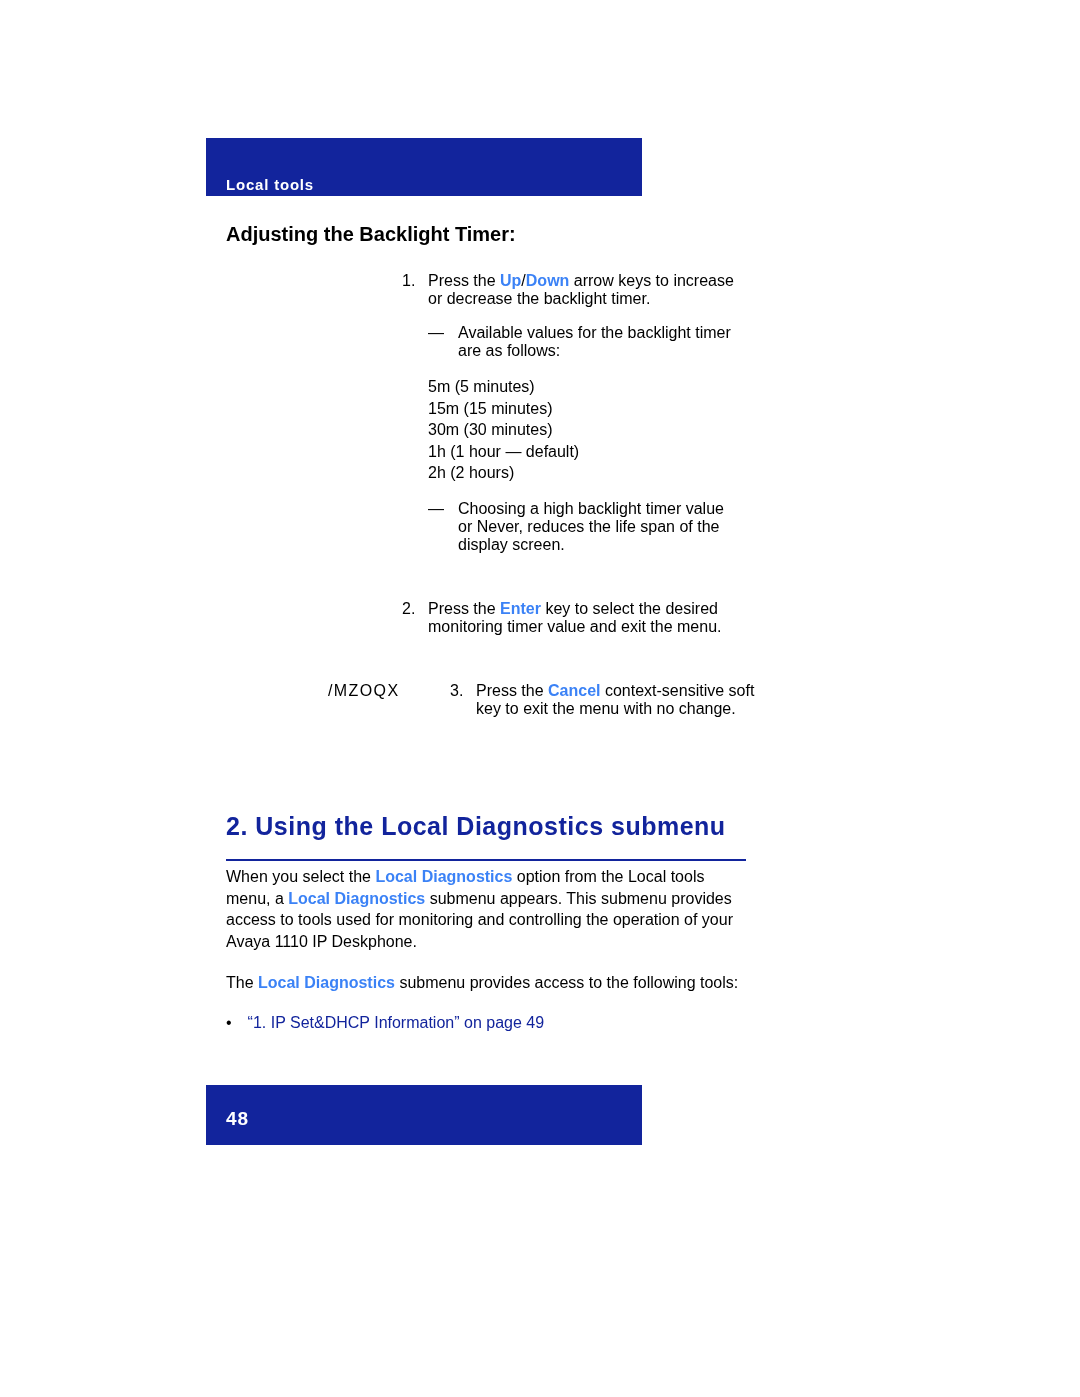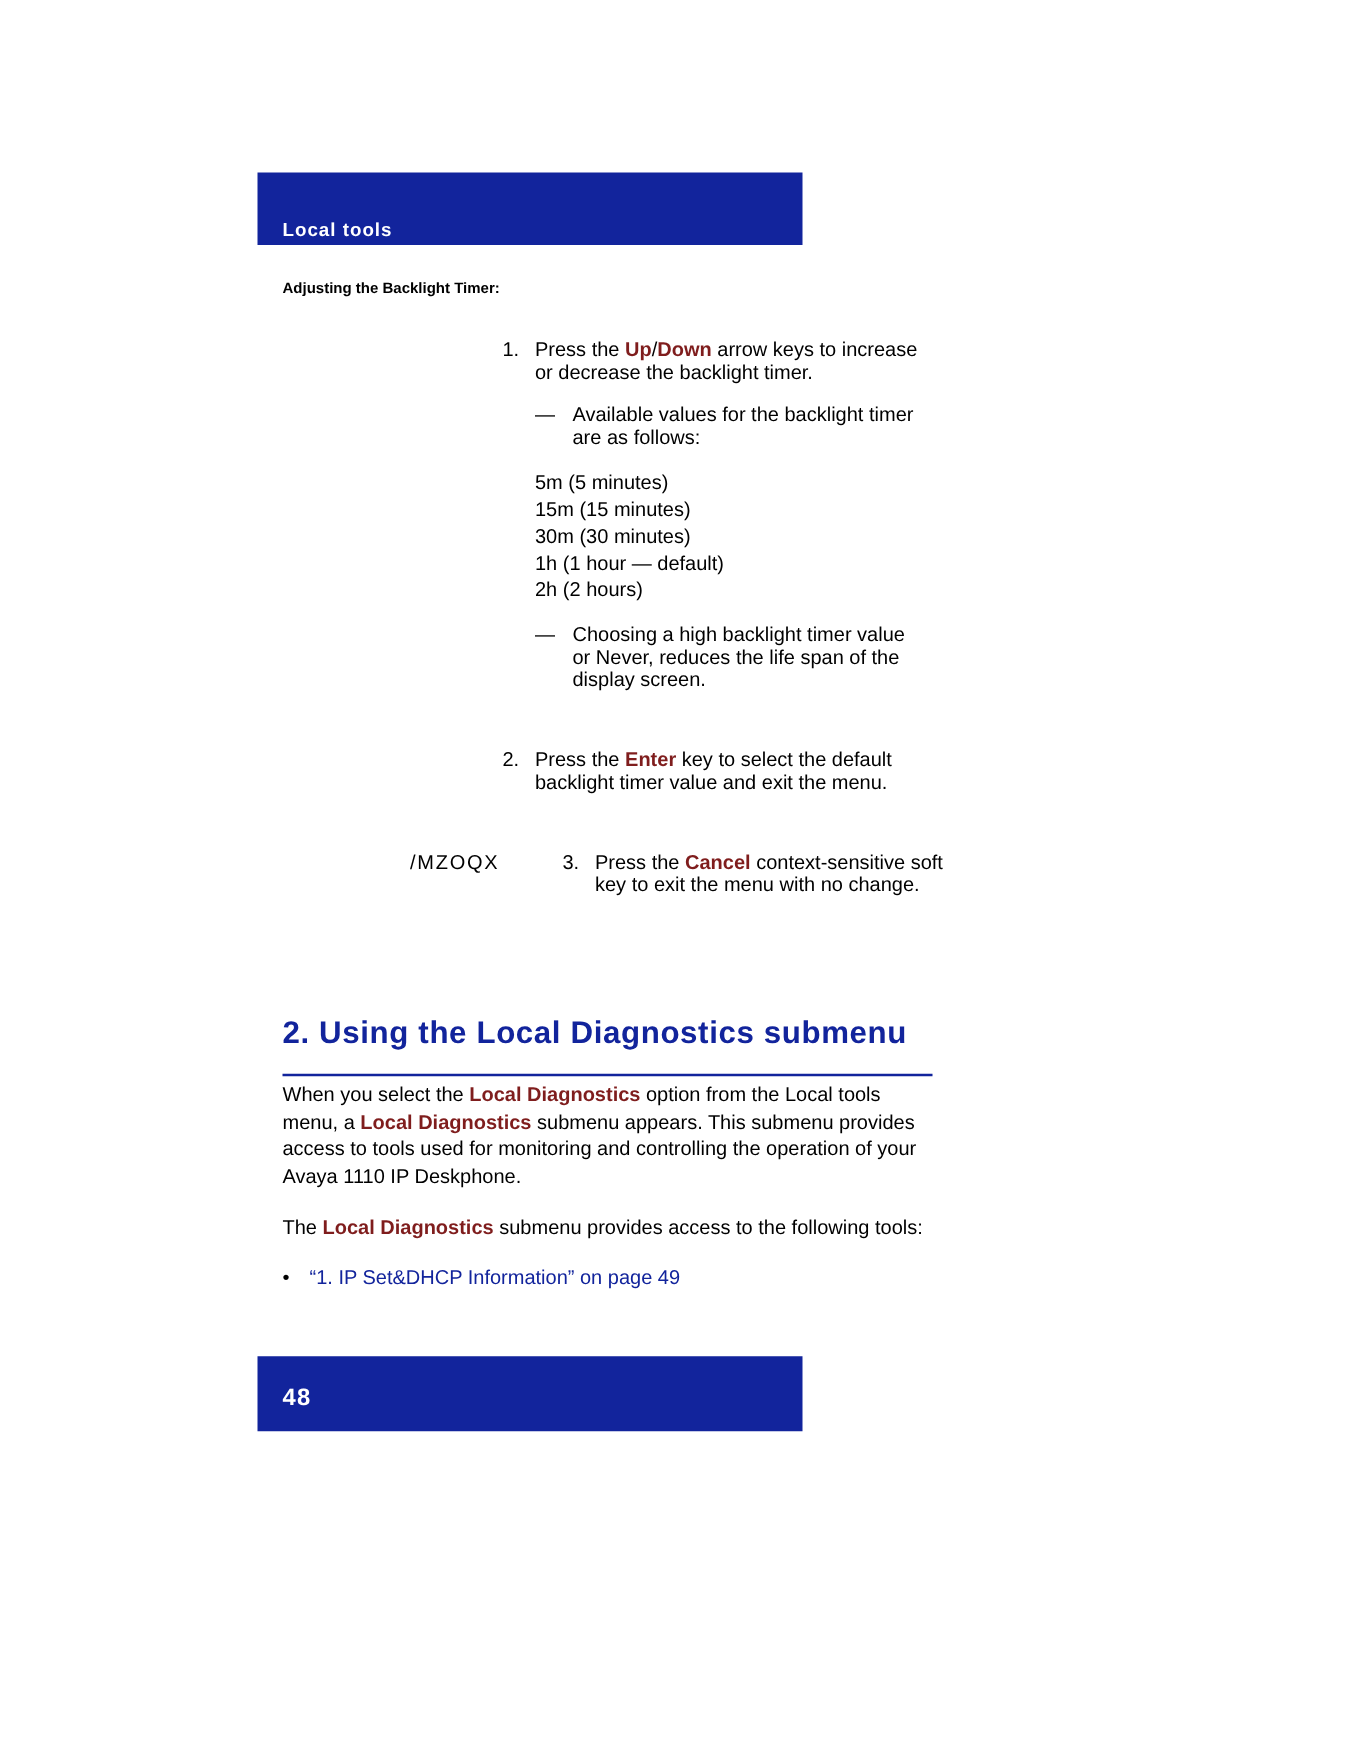--- a/index.html
+++ b/index.html
@@ -38,21 +38,21 @@
     color: #fff;
     font-weight: bold;
     font-size: 15px;
     letter-spacing: 0.8px;
   }
   .subhead {
     position: absolute;
     left: 226px;
     top: 223px;
     font-weight: bold;
-    font-size: 12px;
+    font-size: 20px;
   }
   .content {
     position: absolute;
     left: 226px;
     top: 272px;
     width: 520px;
   }
   .row {
     display: flex;
     align-items: flex-start;
@@ -94,21 +94,21 @@
   .dash {
     width: 30px;
     flex: 0 0 30px;
     text-align: left;
   }
   .sub-body { flex: 1; }
   .values-list {
     margin-top: 16px;
     line-height: 1.35;
   }
-  .key { color: #7f1d1d; font-weight: bold; }
+  .key { color: #3b82f6; font-weight: bold; }
   .heading2 {
     position: absolute;
     left: 226px;
     width: 520px;
     color: #12249c;
     font-size: 25px;
     font-weight: bold;
     border-bottom: 2px solid #12249c;
     padding-bottom: 18px;
     letter-spacing: 0.5px;
@@ -177,21 +177,21 @@
         </div>
       </div>
     </div>
 
     <div class="row" style="margin-top:46px; margin-bottom:0;">
       <div class="leftcol"></div>
       <div class="rightcol">
         <div class="step-block">
           <div class="step-num">2.</div>
           <div class="step-body">
-            <span class="inline">Press the </span><span class="key inline">Enter</span><span class="inline"> key to select the default backlight timer value and exit the menu.</span>
+            <span class="inline">Press the </span><span class="key inline">Enter</span><span class="inline"> key to select the desired monitoring timer value and exit the menu.</span>
           </div>
         </div>
       </div>
     </div>
 
     <div class="row" style="margin-top:46px; margin-bottom:0;gap:48px;">
       <div class="leftcol">/MZOQX</div>
       <div class="rightcol">
         <div class="step-block">
           <div class="step-num">3.</div>

